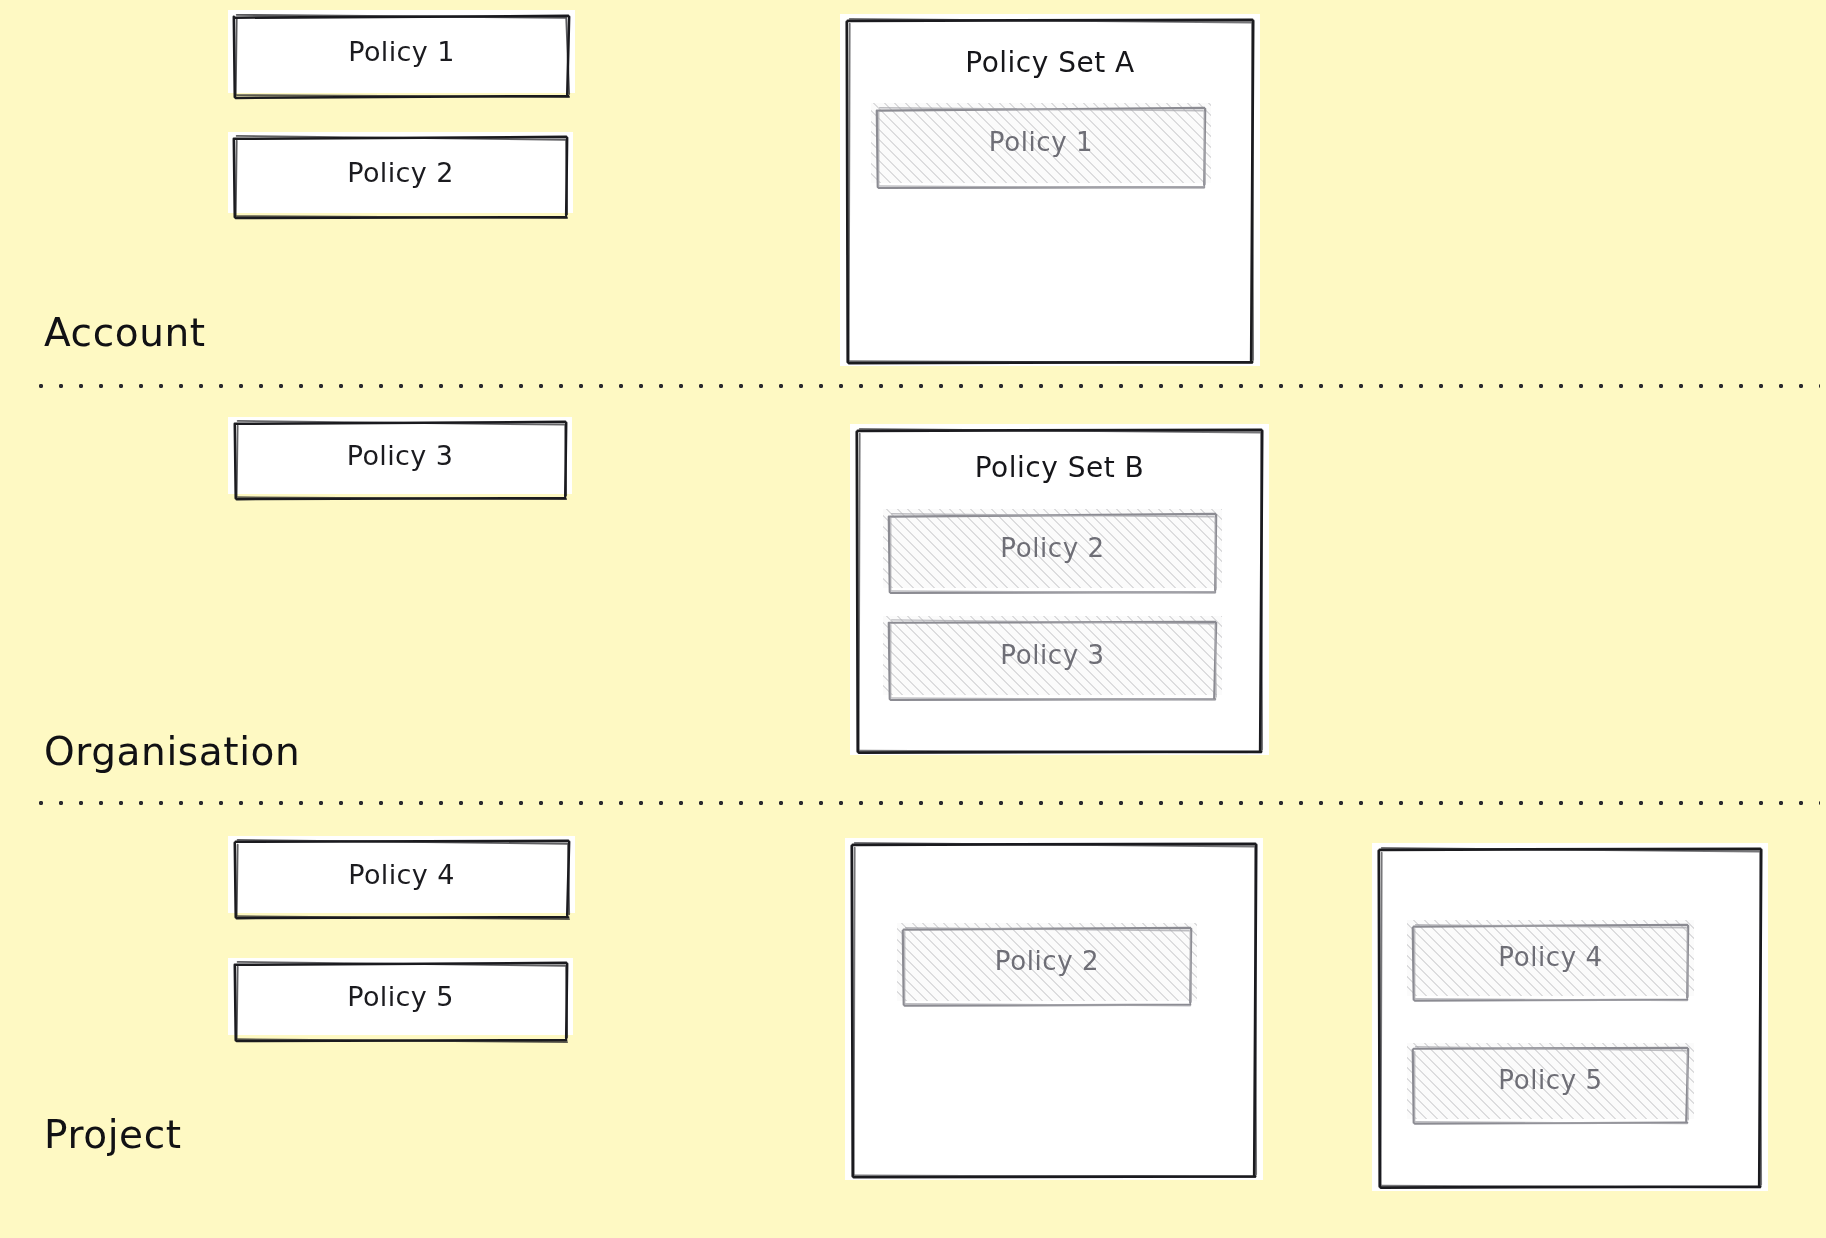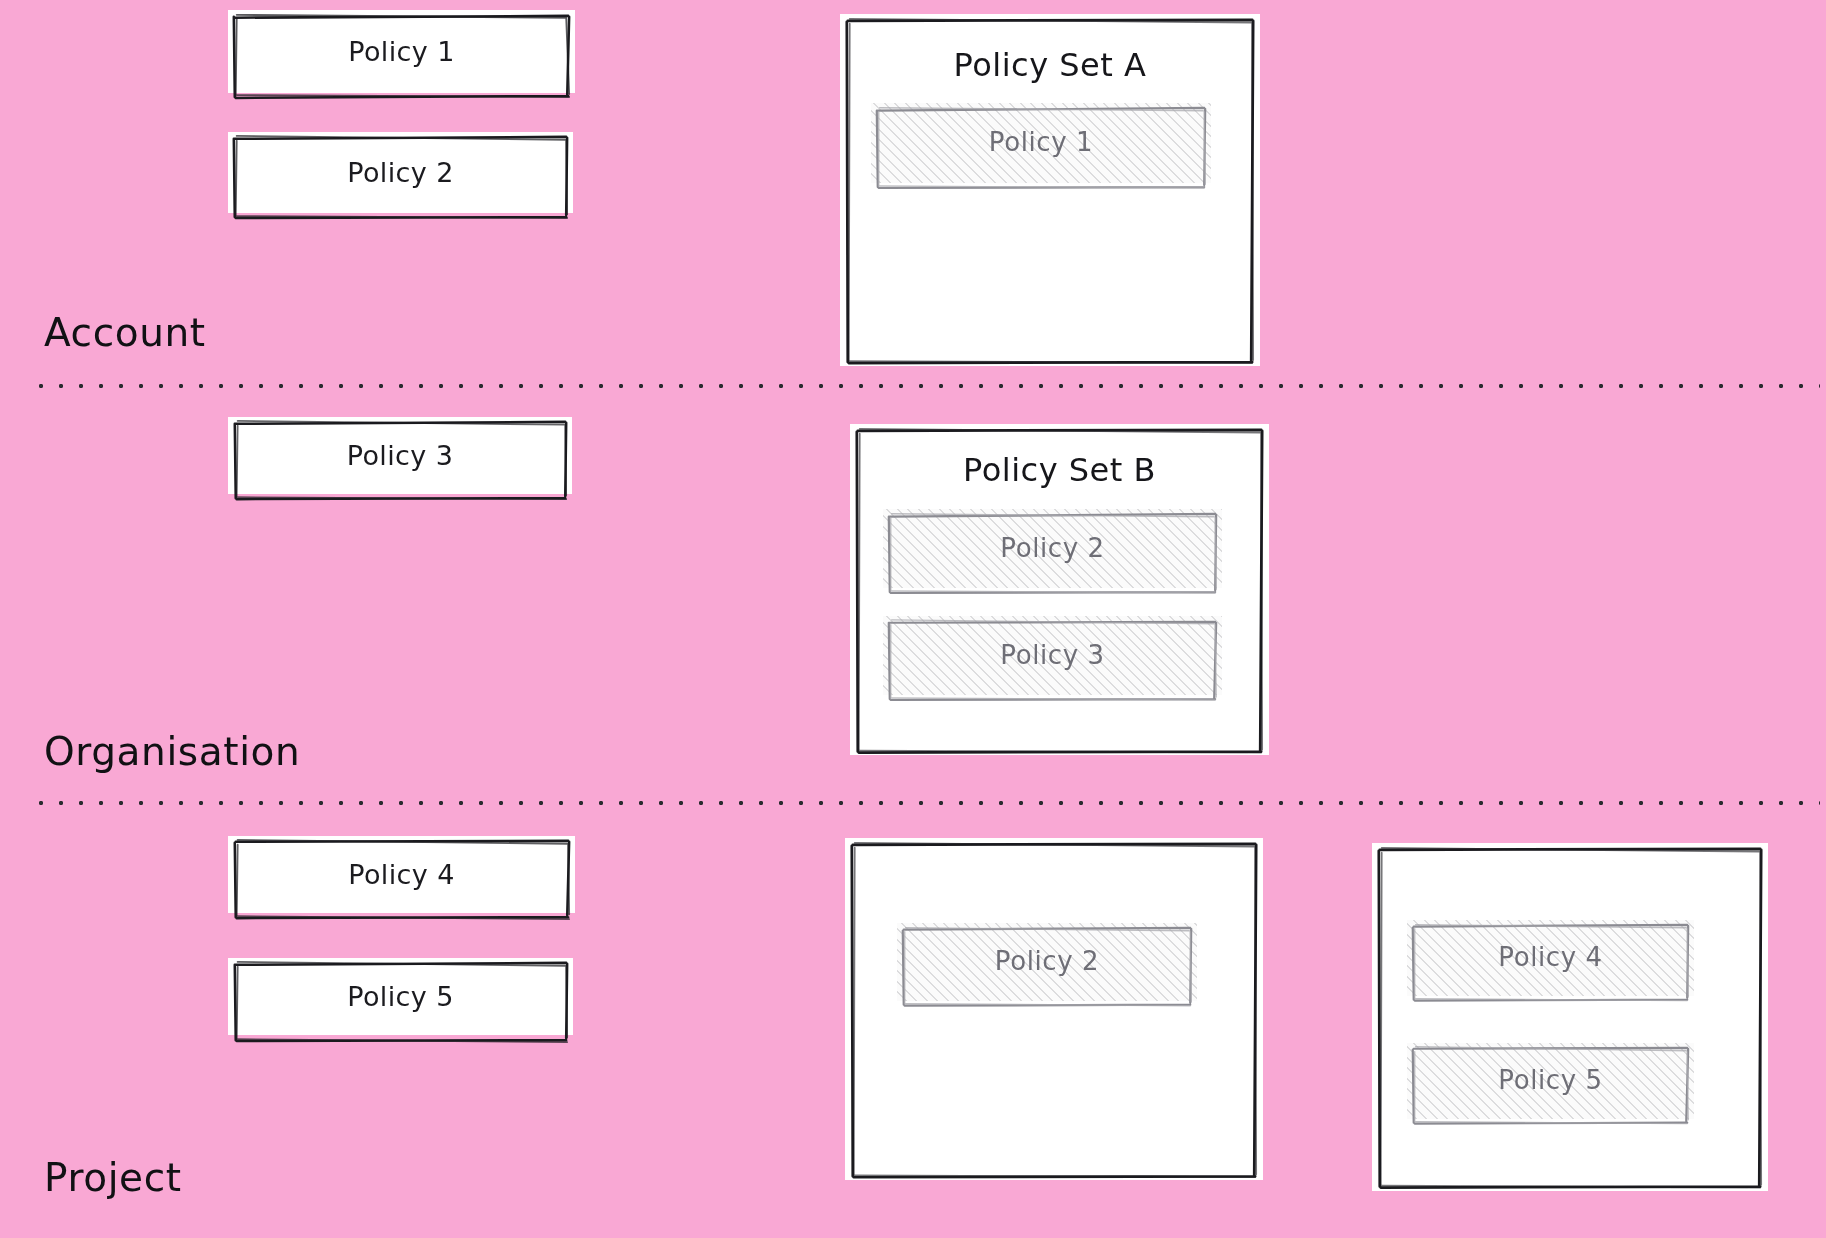--- a/index.html
+++ b/index.html
@@ -8,21 +8,21 @@
     padding: 0;
     background: #ffffff;
   }
   body {
     font-family: "DejaVu Sans", sans-serif;
   }
   #canvas {
     position: relative;
     width: 1826px;
     height: 1238px;
-    background: #f9a8d4;
+    background: #fef9c3;
     overflow: hidden;
   }
 
   
   .policy-chip {
     position: absolute;
     box-sizing: border-box;
     background: #ffffff;
   }
   .policy-chip .chip-label {
@@ -41,21 +41,21 @@
   
   .policy-set {
     position: absolute;
     box-sizing: border-box;
     background: #ffffff;
   }
   .policy-set .set-title {
     position: absolute;
     left: 0; right: 0;
     text-align: center;
-    font-size: 32px;
+    font-size: 28px;
     color: #16161a;
     letter-spacing: 0.5px;
     font-family: "DejaVu Sans", sans-serif;
     white-space: nowrap;
   }
 
   
   .hatch-chip {
     position: absolute;
     box-sizing: border-box;
@@ -224,15 +224,15 @@
 
     <div class="hatch-chip" style="left:35px; top:200px; width:287px; height:76px;">
       <svg class="frame" viewBox="0 0 299 88" preserveAspectRatio="none">
         <path d="M7 6 L292 5 M293 6 L291 81 M292 83 L8 84 M7 83 L6 7" fill="none" stroke="#8b8b92" stroke-width="2.3" stroke-linecap="round"></path>
         <path d="M9 4 L291 8 M292 9 L293 80 M292 84 L9 82 M8 82 L8 9" fill="none" stroke="#a8a8ae" stroke-width="1.5" stroke-linecap="round" opacity="0.75"></path>
       </svg>
       <span class="hatch-label">Policy 5</span>
     </div>
   </div>
 
-  <div class="tier-label" style="left:44px; top:1112px;margin-top:43px;">Project</div>
+  <div class="tier-label" style="left:44px; top:1112px;">Project</div>
 
 </div>
 
 </body></html>

